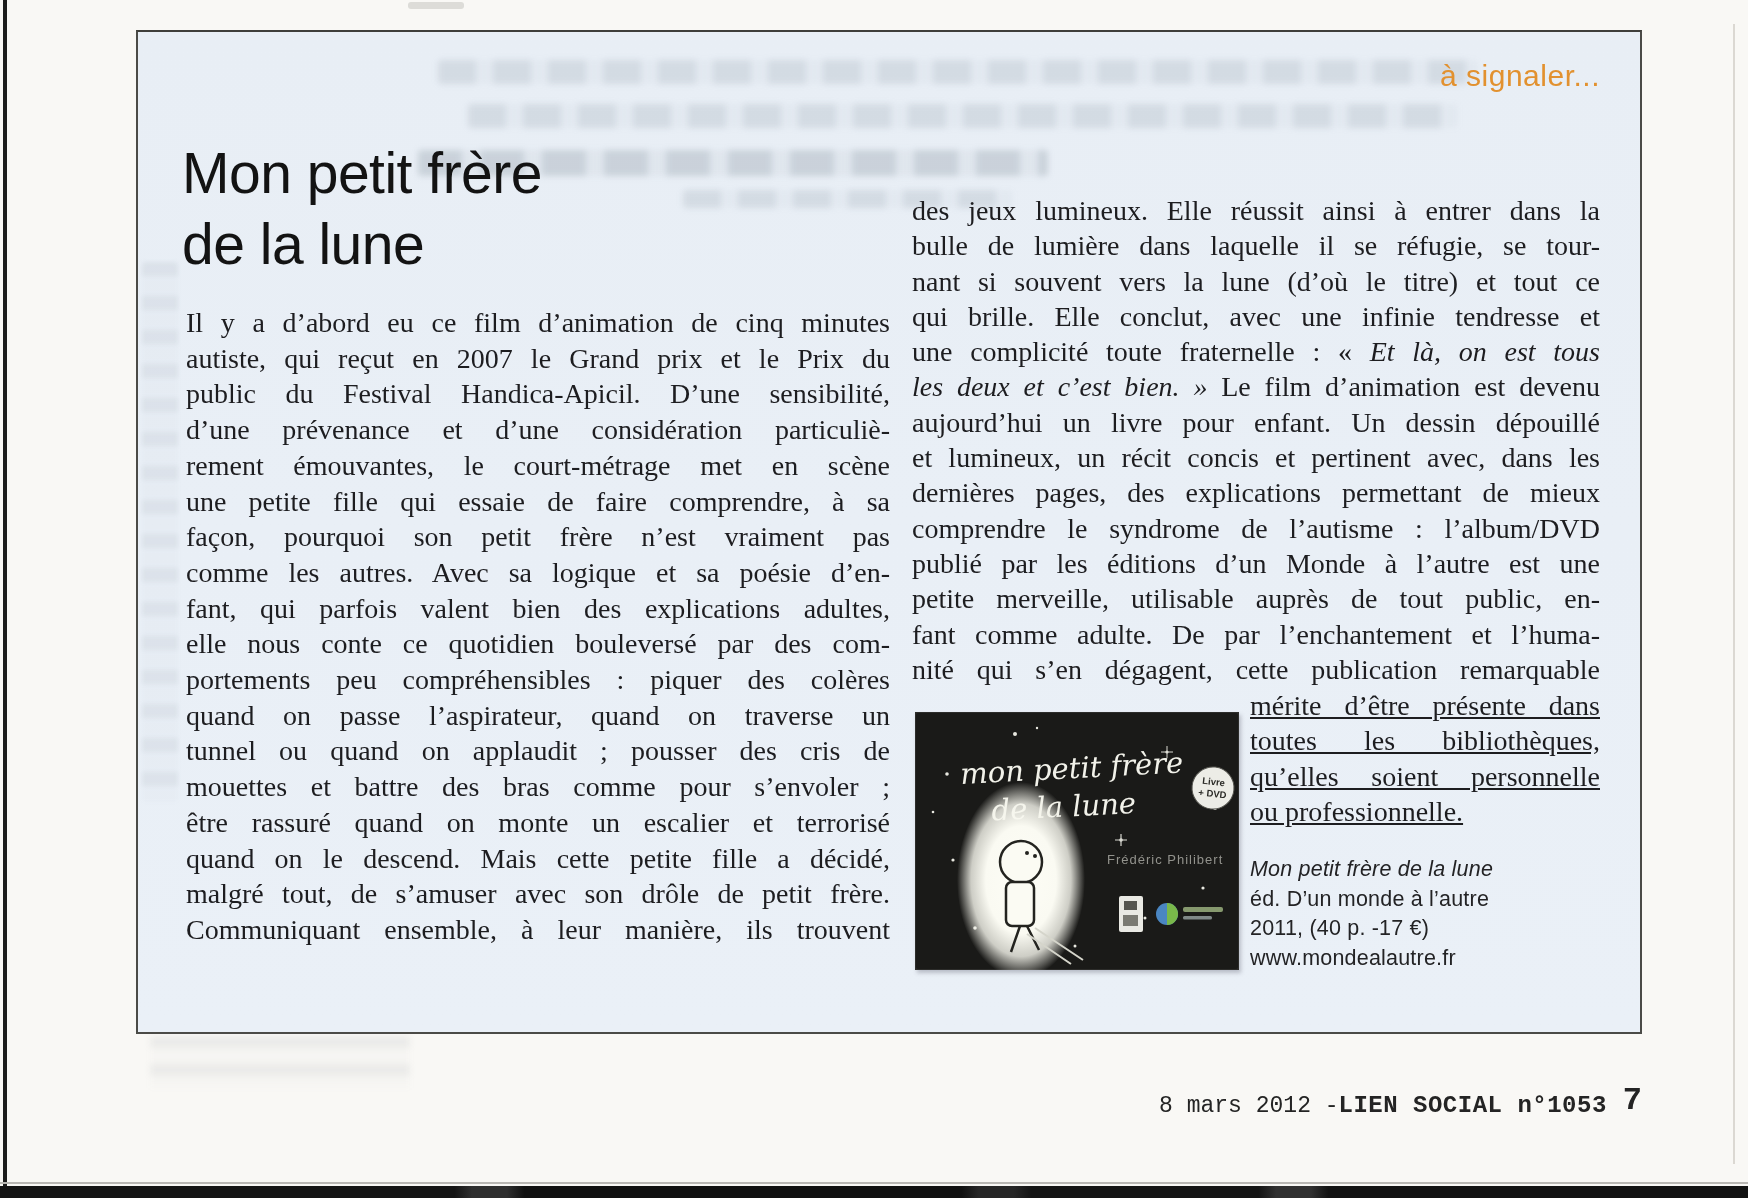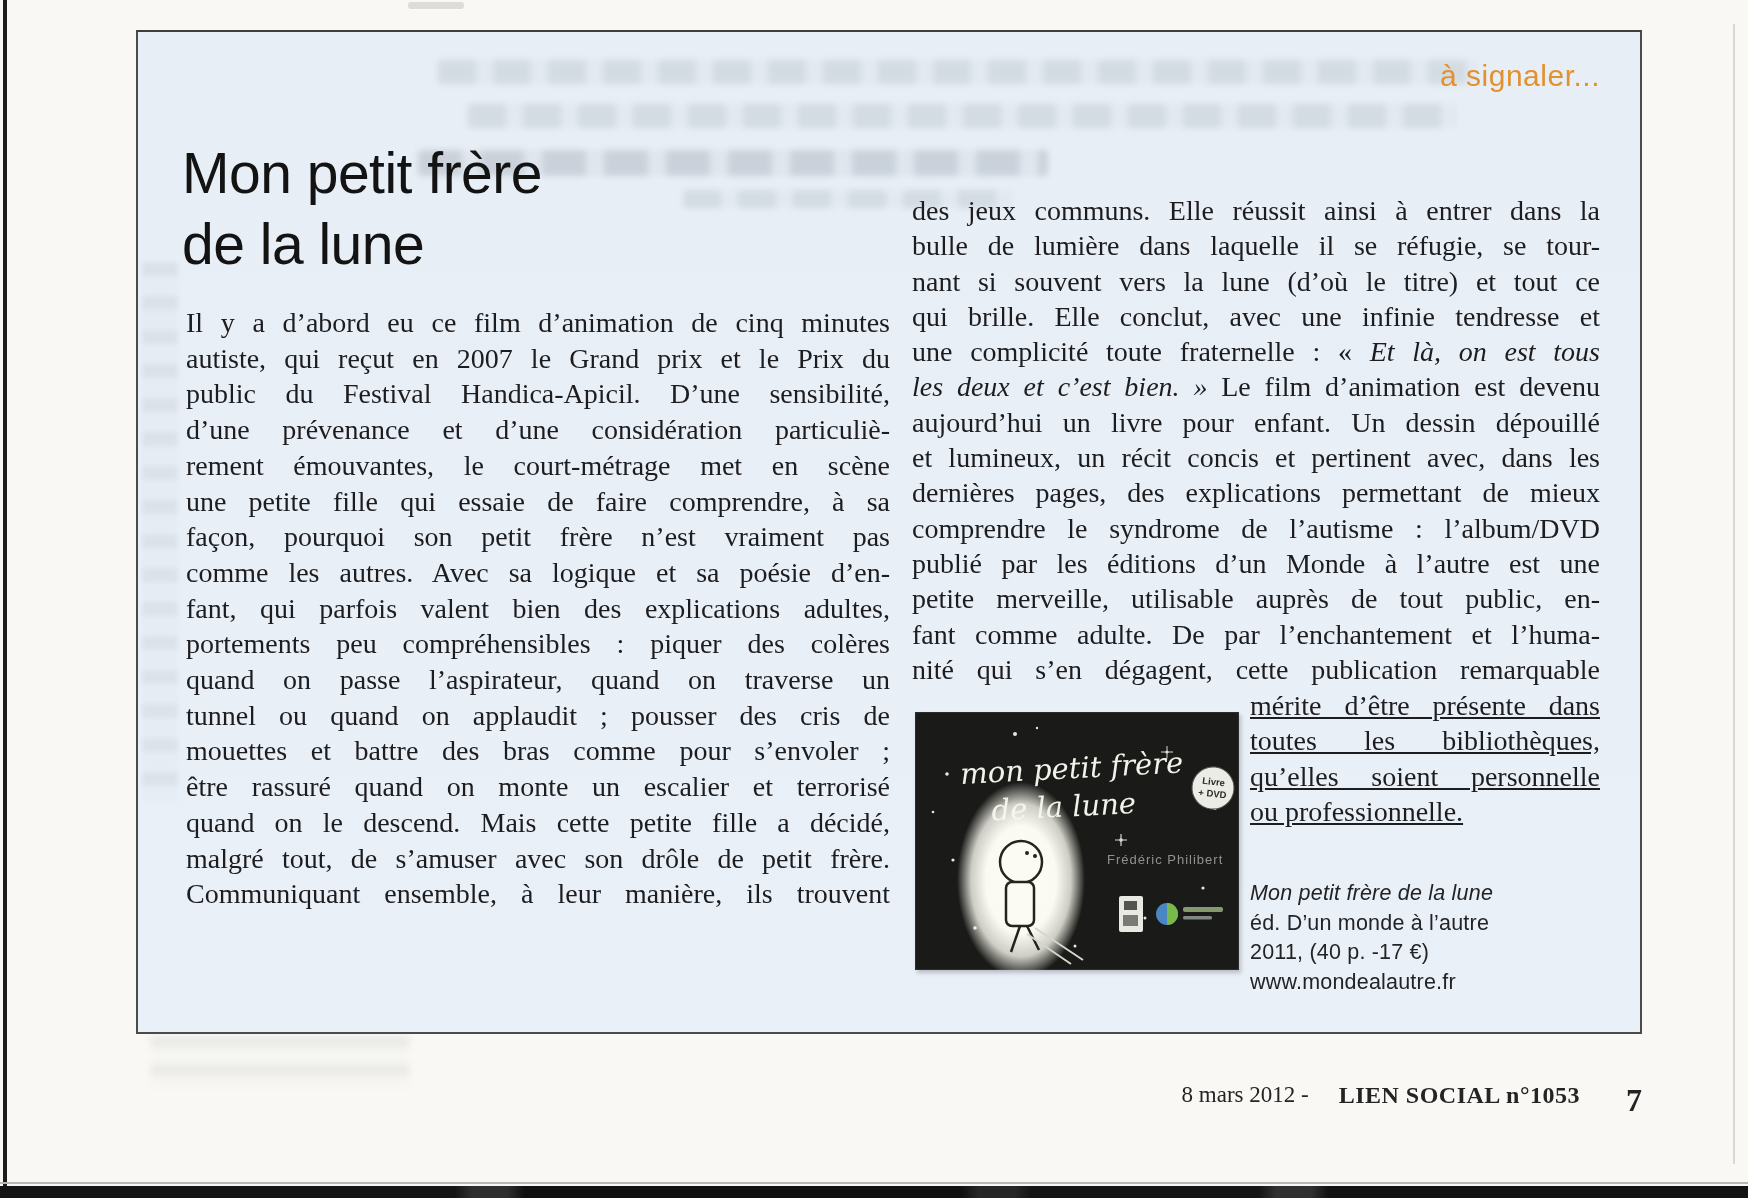--- a/index.html
+++ b/index.html
@@ -50,31 +50,31 @@
   .tline{text-align:justify; text-align-last:justify; white-space:normal;}
   .left-col{left:48px; top:273px; width:704px; line-height:35.7px;}
   .right-col{left:774px; top:161px; width:688px; line-height:35.3px;}
   .wrap-col{left:1112px; top:656px; width:350px; line-height:35.3px; font-size:28px;text-decoration:underline;}
   .wrap-col .tline:last-child{text-align-last:left;}
   .ital{font-style:italic;margin-top:26px;}
 
   .citation{
     position:absolute; left:1112px; top:823px; width:352px;
     font-family:"Liberation Sans", sans-serif;
-    font-size:21.5px; line-height:29.5px; color:#232325; letter-spacing:.2px;margin-top:24px;
+    font-size:21.5px; line-height:29.5px; color:#232325; letter-spacing:.2px;
   }
   .cit-title{font-style:italic;}
 
   .cover{position:absolute; left:777px; top:680px; width:324px; height:258px;
     box-shadow:2px 3px 4px rgba(40,40,60,.25);}
 
   .footer{
     position:absolute; right:106px; top:1082px;
-    display:flex; align-items:flex-start;
-    font-family:Liberation Serif, serif; color:#242424;gap:30px;
+    display:flex; align-items:flex-end;
+    font-family:Liberation Mono, monospace; color:#242424;
   }
   .footer .f-date{font-size:23px;}
   .footer .f-mag{font-size:24px; font-weight:700; letter-spacing:.5px;}
   .footer .f-page{font-size:32px; font-weight:700; margin-left:16px;}
 </style>
 </head>
 <body>
 
 <div class="page">
 
@@ -98,32 +98,33 @@
     <div class="col left-col">
         <div class="tline">Il y a d’abord eu ce film d’animation de cinq minutes</div>
         <div class="tline">autiste, qui reçut en 2007 le Grand prix et le Prix du</div>
         <div class="tline">public du Festival Handica-Apicil. D’une sensibilité,</div>
         <div class="tline">d’une prévenance et d’une considération particuliè-</div>
         <div class="tline">rement émouvantes, le court-métrage met en scène</div>
         <div class="tline">une petite fille qui essaie de faire comprendre, à sa</div>
         <div class="tline">façon, pourquoi son petit frère n’est vraiment pas</div>
         <div class="tline">comme les autres. Avec sa logique et sa poésie d’en-</div>
         <div class="tline">fant, qui parfois valent bien des explications adultes,</div>
+        <div class="tline">elle nous conte ce quotidien bouleversé par des com-</div>
         <div class="tline">portements peu compréhensibles : piquer des colères</div>
         <div class="tline">quand on passe l’aspirateur, quand on traverse un</div>
         <div class="tline">tunnel ou quand on applaudit ; pousser des cris de</div>
         <div class="tline">mouettes et battre des bras comme pour s’envoler ;</div>
         <div class="tline">être rassuré quand on monte un escalier et terrorisé</div>
         <div class="tline">quand on le descend. Mais cette petite fille a décidé,</div>
         <div class="tline">malgré tout, de s’amuser avec son drôle de petit frère.</div>
         <div class="tline">Communiquant ensemble, à leur manière, ils trouvent</div>
       </div>
 
     <div class="col right-col">
-        <div class="tline">des jeux communs. Elle réussit ainsi à entrer dans la</div>
+        <div class="tline">des jeux lumineux. Elle réussit ainsi à entrer dans la</div>
         <div class="tline">bulle de lumière dans laquelle il se réfugie, se tour-</div>
         <div class="tline">nant si souvent vers la lune (d’où le titre) et tout ce</div>
         <div class="tline">qui brille. Elle conclut, avec une infinie tendresse et</div>
         <div class="tline"><span>une complicité toute fraternelle : « </span><span class="ital">Et là, on est tous</span></div>
         <div class="tline"><span class="ital">les deux et c’est bien. »</span><span> Le film d’animation est devenu</span></div>
         <div class="tline">aujourd’hui un livre pour enfant. Un dessin dépouillé</div>
         <div class="tline">et lumineux, un récit concis et pertinent avec, dans les</div>
         <div class="tline">dernières pages, des explications permettant de mieux</div>
         <div class="tline">comprendre le syndrome de l’autisme : l’album/DVD</div>
         <div class="tline">publié par les éditions d’un Monde à l’autre est une</div>

